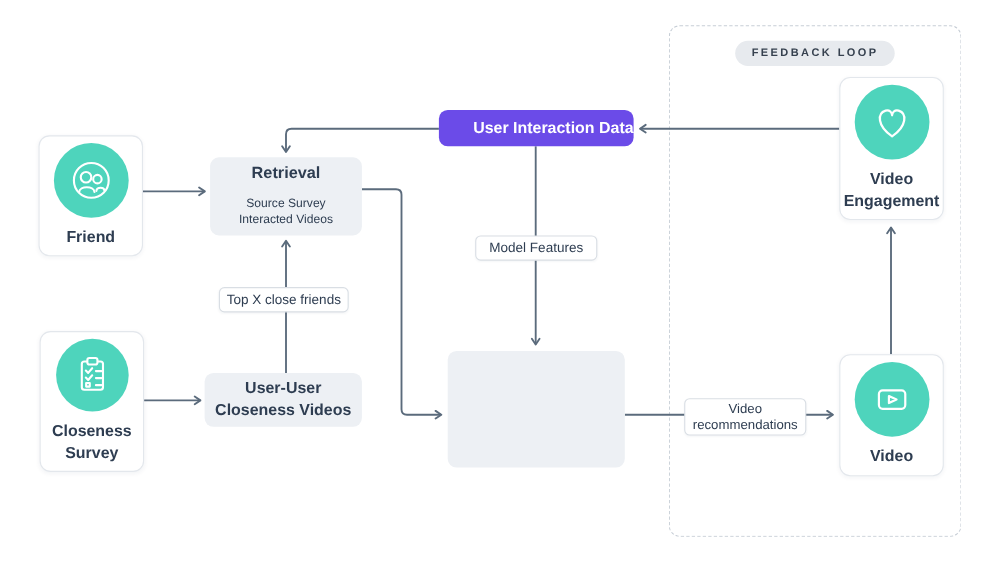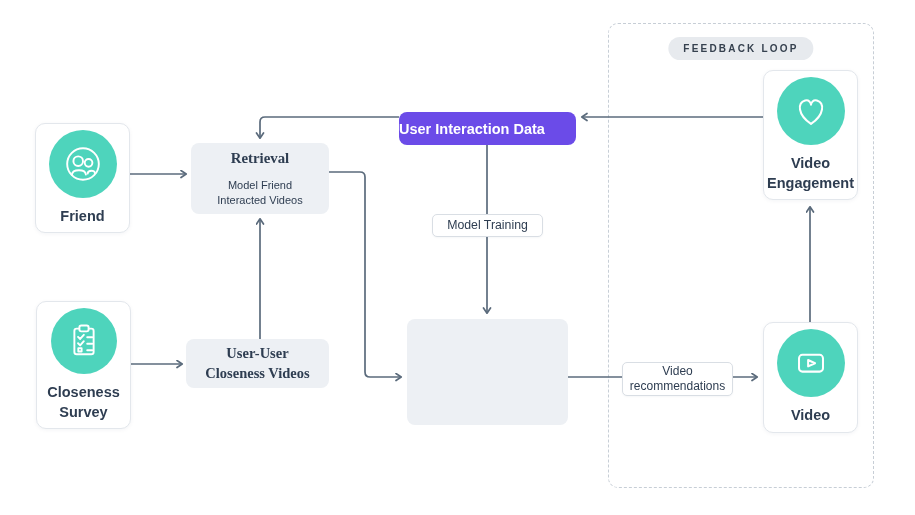--- a/index.html
+++ b/index.html
@@ -50,28 +50,28 @@
     font-size:14.5px;font-weight:600;color:var(--text-dark);
     text-align:center;line-height:1.32;
   }
 
   
   .graybox{
     position:absolute;z-index:2;background:var(--box-bg);border-radius:8px;
     display:flex;flex-direction:column;align-items:center;justify-content:center;
     text-align:center;color:var(--text-dark);padding:6px 8px;
   }
-  .graybox .gb-title{font-size:14.8px;font-weight:600;line-height:1.32;font-family:Liberation Serif, serif;}
+  .graybox .gb-title{font-size:14.8px;font-weight:600;line-height:1.32;}
   .graybox .gb-sub{font-size:11px;font-weight:500;line-height:1.38;margin-top:9px;}
 
   
   .purple-node{
     position:absolute;z-index:2;background:var(--accent-purple);border-radius:8px;
-    display:flex;align-items:center;justify-content:flex-start;
-    color:#fff;font-size:14.5px;font-weight:600;margin-top:12px;
+    display:flex;align-items:center;justify-content:flex-end;
+    color:#fff;font-size:14.5px;font-weight:600;
   }
 
   
   .edge-label{
     position:absolute;z-index:3;background:var(--white);
     border:1px solid var(--label-border);border-radius:5px;
     display:flex;align-items:center;justify-content:center;text-align:center;
     font-size:12.3px;font-weight:500;color:var(--text-dark);line-height:1.25;
     box-shadow:0 1px 2px rgba(25,45,70,.04);
   }
@@ -131,21 +131,21 @@
         <path d="M27.5,27 h5.5"></path>
         <path d="M27.5,34 h5.5"></path>
       </svg>
     </div>
     <div class="card-label pre-line">Closeness
 Survey</div>
   </div>
 
   <div class="graybox" style="left:191px;top:143px;width:138px;height:71px;">
     <div class="gb-title">Retrieval</div>
-    <div class="gb-sub pre-line">Model Friend
+    <div class="gb-sub pre-line">Source Survey
 Interacted Videos</div>
   </div>
 
   <div class="graybox" style="left:186px;top:339px;width:143px;height:49px;">
     <div class="gb-title pre-line" style="font-size:14.5px;">User-User
 Closeness Videos</div>
   </div>
 
   <div class="purple-node" style="left:399px;top:100px;width:177px;height:33px;">
     <span>User Interaction Data</span>
@@ -167,23 +167,26 @@
   <div class="card" style="left:763px;top:322px;width:95px;height:111px;">
     <div class="icon-circle">
       <svg width="46" height="46" viewBox="0 0 48 48" fill="none" stroke="#ffffff" stroke-width="2.1" stroke-linecap="round" stroke-linejoin="round">
         <rect x="11.5" y="15.5" width="25" height="17.5" rx="3.5"></rect>
         <path d="M21,20.9 L28.2,24.25 L21,27.6 Z"></path>
       </svg>
     </div>
     <div class="card-label">Video</div>
   </div>
 
+  <div class="edge-label" style="left:199px;top:261px;width:118px;height:23px;">
+    <span>Top X close friends</span>
+  </div>
 
   <div class="edge-label" style="left:432px;top:214px;width:111px;height:23px;">
-    <span>Model Training</span>
+    <span>Model Features</span>
   </div>
 
   <div class="edge-label pre-line" style="left:622px;top:362px;width:111px;height:34px;font-size:12px;">
     <span class="pre-line">Video
 recommendations</span>
   </div>
 
 </div>
 
 </body></html>

